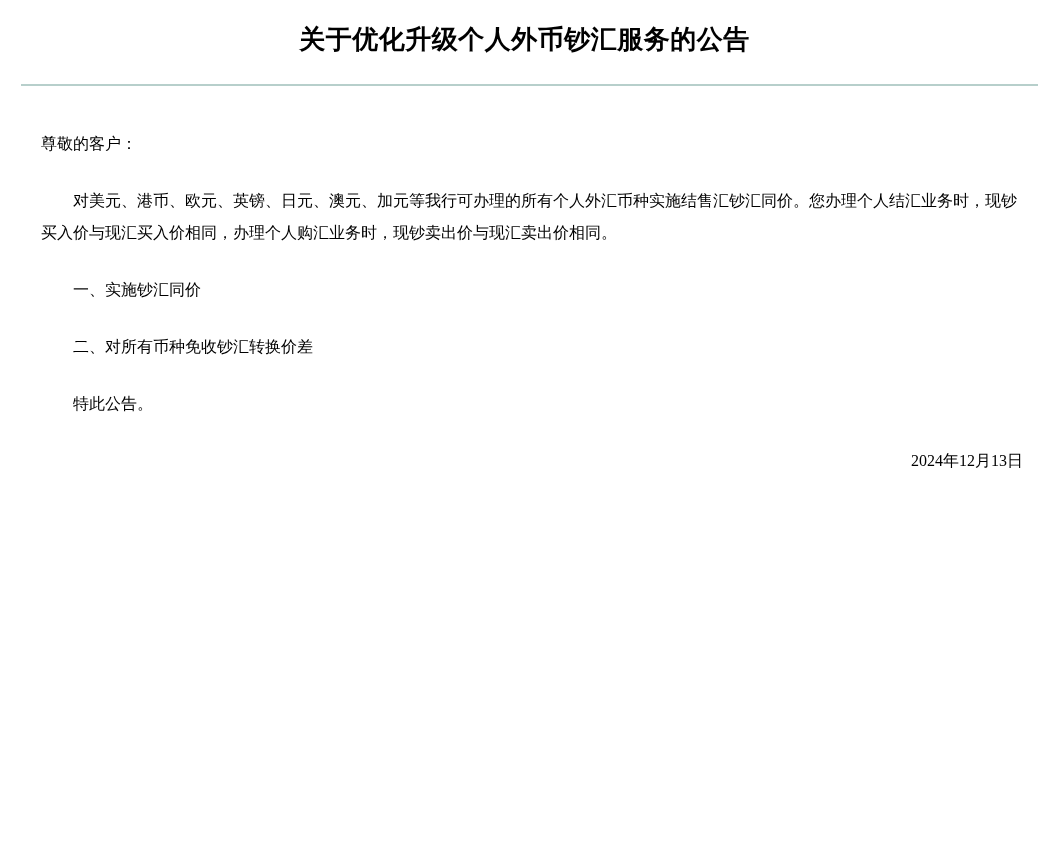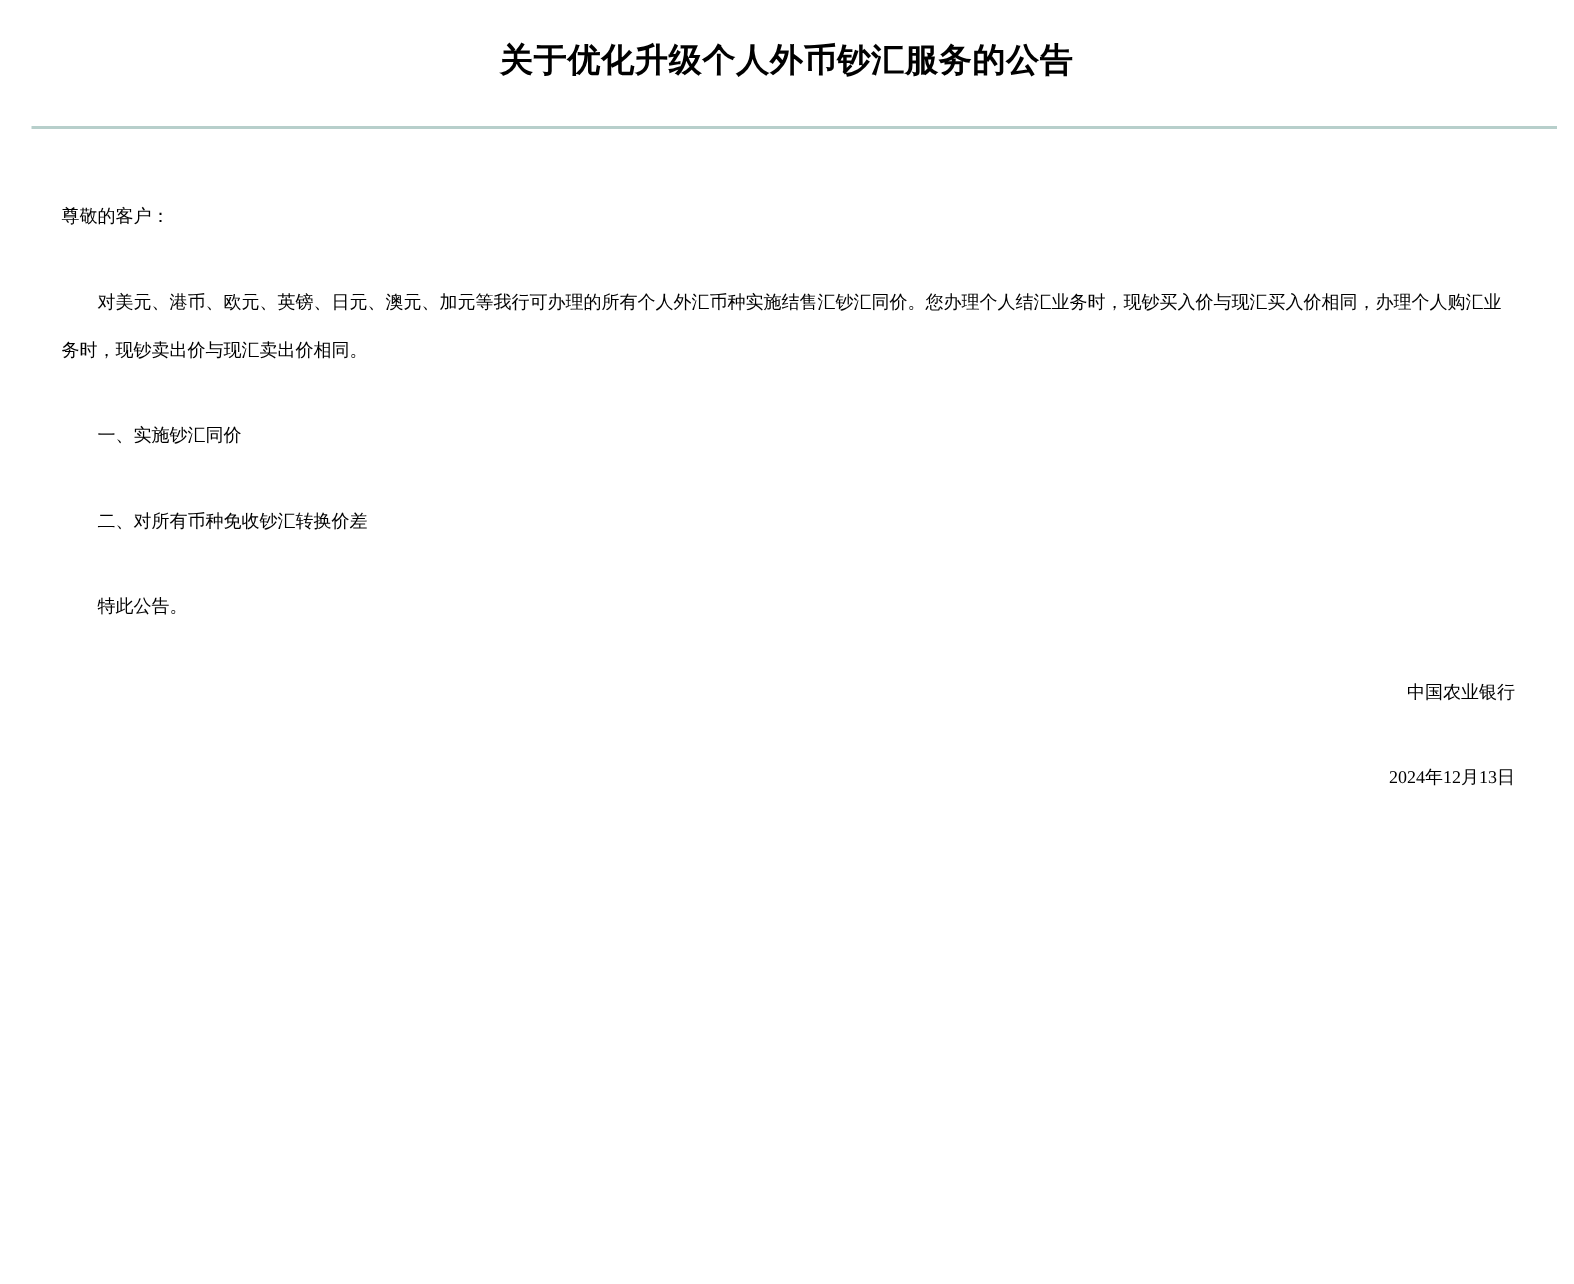--- a/index.html
+++ b/index.html
@@ -13,35 +13,35 @@
     position: relative;
     width: 1049px;
     min-height: 856px;
     margin: 0 auto;
     background: #ffffff;
     box-sizing: border-box;
     overflow: hidden;
   }
   .title {
     margin: 22px 0 0 0;
-    font-size: 22px;
+    font-size: 26px;
     line-height: 36px;
     font-weight: bold;
     text-align: center;
     letter-spacing: 0.5px;
   }
   .divider {
     border: none;
     border-top: 2px solid #b7cfcb;
     margin: 26px 11px 0 21px;
     height: 0;
   }
   .body {
-    padding: 42px 39px 0 41px;
-    font-size: 12px;
+    padding: 42px 26px 0 41px;
+    font-size: 16px;
     line-height: 32px;
   }
   .para {
     margin: 0 0 25px 0;
   }
   .indent {
     text-indent: 2em;
   }
   .right {
     text-align: right;
@@ -65,18 +65,17 @@
 
     <p class="para indent">一、实施钞汇同价</p>
 
     <p class="para indent">二、对所有币种免收钞汇转换价差</p>
 
 
 
 
     <p class="para indent">特此公告。</p>
 
-    <p class="para right">中国农业银行</p>
 
     <p class="para right">2024年12月13日</p>
 
   </div>
 </div>
 
 </body></html>

